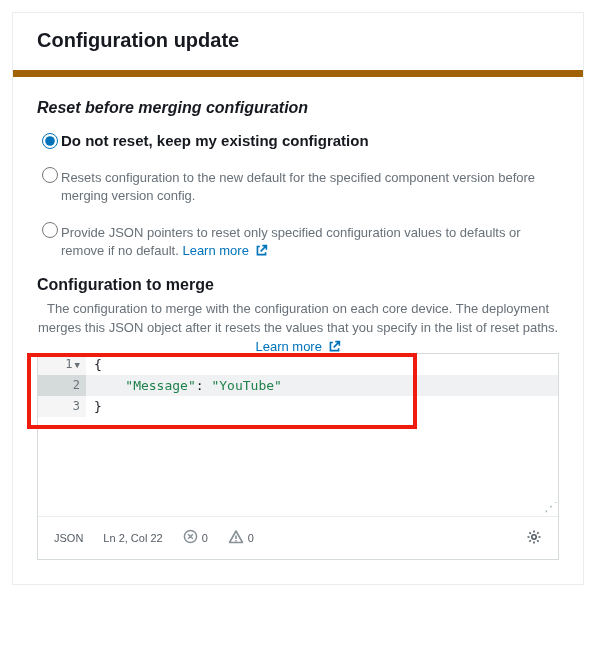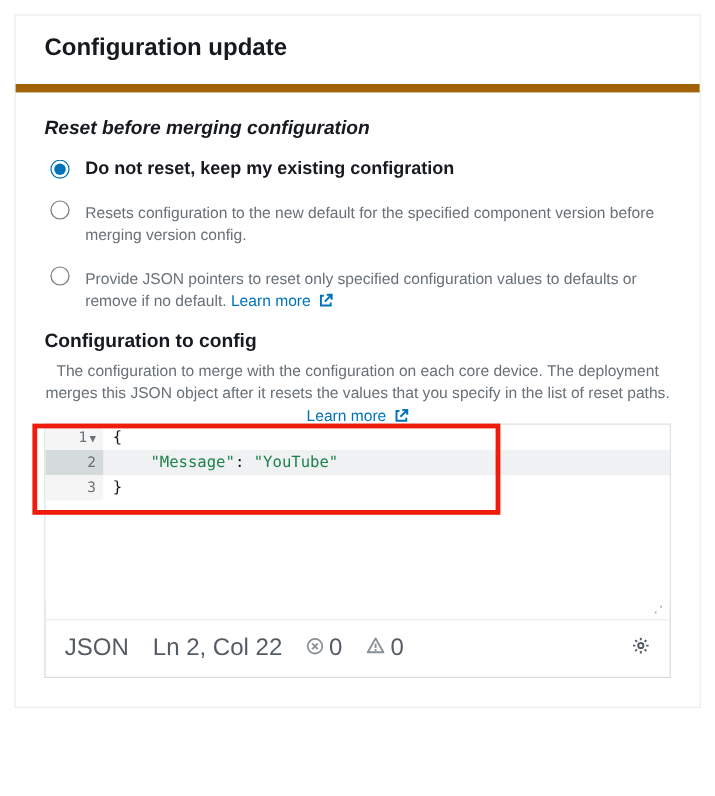--- a/index.html
+++ b/index.html
@@ -32,21 +32,20 @@
     margin: 0 0 14px 0;
     font-size: 16px;
     font-weight: 600;
     color: #16191f;
     font-style: italic;
   }
   .radio-group { margin: 0; }
   .radio-item {
     display: flex;
     align-items: flex-start;
-    gap: 10px;
     margin-bottom: 14px;
   }
   .radio-item input[type=radio] {
     width: 16px;
     height: 16px;
     margin-top: 2px;
     accent-color: #0073bb;
     flex-shrink: 0;
   }
   .radio-content { flex: 1; }
@@ -152,21 +151,21 @@
     font-size: 14px;
     letter-spacing: -2px;
   }
   .status-bar {
     display: flex;
     align-items: center;
     gap: 20px;
     padding: 12px 16px;
     border-top: 1px solid #eaeded;
     font-family: "Amazon Ember", Arial, sans-serif;
-    font-size: 20px;
+    font-size: 11px;
     color: #545b64;
   }
   .status-bar .spacer { flex: 1; }
   .status-item { display: inline-flex; align-items: center; gap: 4px; }
   .circ-x, .tri-warn { color: #879196; }
 </style>
 </head>
 <body>
 
 <div class="panel">
@@ -207,21 +206,21 @@
                     <path fill="none" stroke="#0073bb" stroke-width="2" d="M6 3H3v10h10v-3M9 2h5v5M14 2L7 9"></path>
                   </svg>
               </span>
             </a>
           </div>
         </div>
       </label>
 
     </div>
 
-    <div class="section2-title">Configuration to config</div>
+    <div class="section2-title">Configuration to merge</div>
     <div class="section2-desc">
       <span>The configuration to merge with the configuration on each core device. The deployment merges this JSON object after it resets the values that you specify in the list of reset paths.</span>
       <a href="#" class="link">
         <span>Learn more</span>
         <span class="ext-icon">
           <svg width="13" height="13" viewBox="0 0 16 16">
               <path fill="none" stroke="#0073bb" stroke-width="2" d="M6 3H3v10h10v-3M9 2h5v5M14 2L7 9"></path>
             </svg>
         </span>
       </a>

